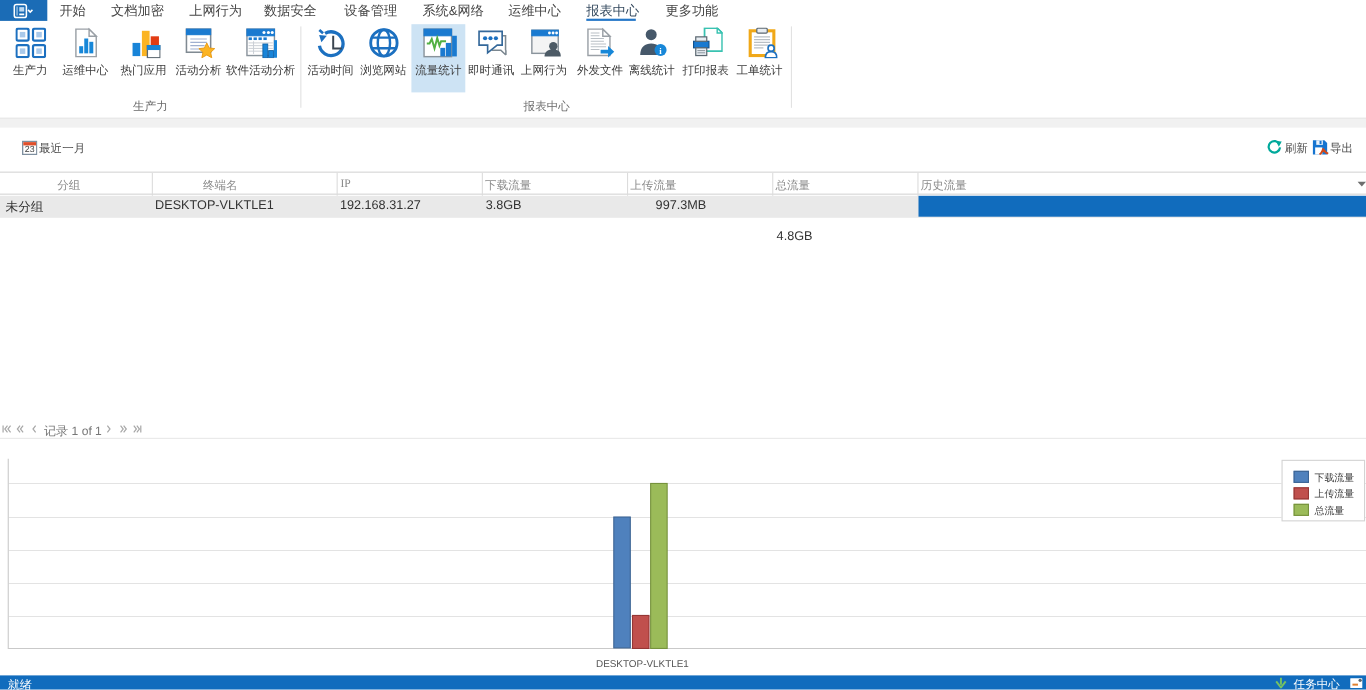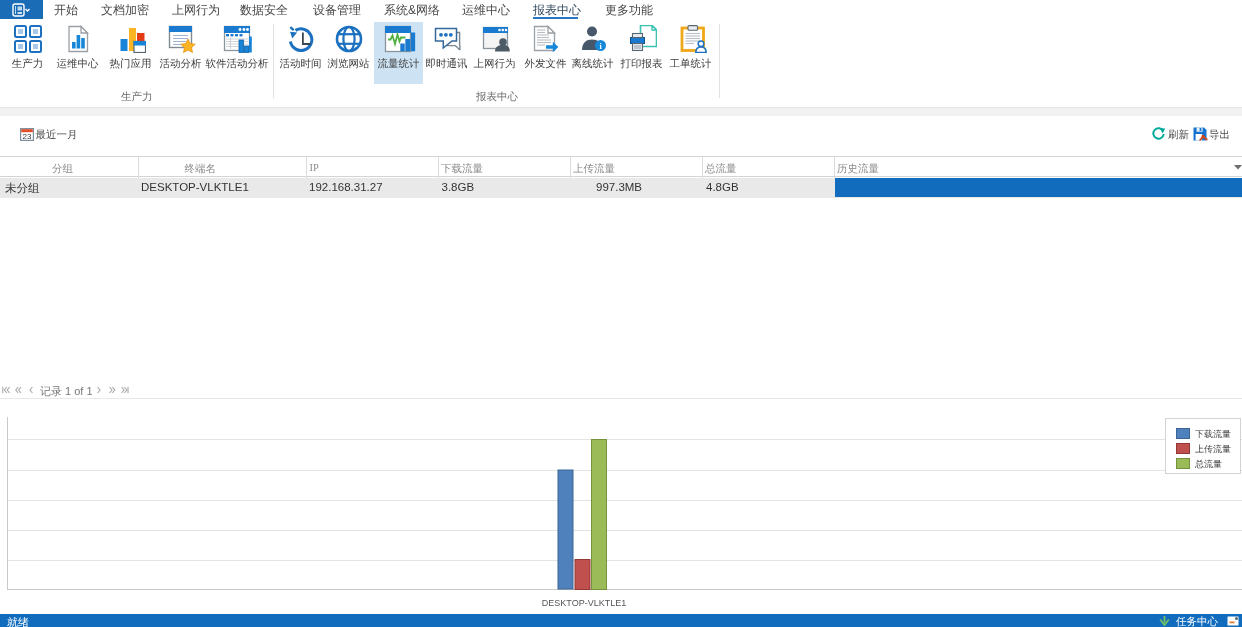--- a/index.html
+++ b/index.html
@@ -303,21 +303,21 @@
   <svg style="position:absolute;left:1234px;top:8px;" width="8" height="5">
       <path d="M0,0 L8,0 L4,4.5 Z" fill="#6e6e6e"></path>
     </svg>
 </div>
 <div class="abs" id="grow">
   <span class="gcell" style="left:5px;">未分组</span>
   <span class="gcell" style="left:141px;">DESKTOP-VLKTLE1</span>
   <span class="gcell" style="left:309px;">192.168.31.27</span>
   <span class="gcell" style="left:441.5px;">3.8GB</span>
   <span class="gcell" style="left:573px;margin-left:23px;">997.3MB</span>
-  <span class="gcell" style="left:706px;">4.8GB</span>
+  <span class="gcell" style="left:706px;margin-top:28px;">4.8GB</span>
   <div id="gbar"></div>
 </div>
 
 <svg class="abs" style="left:0px;top:386px;" width="130" height="8" viewBox="0 0 130 8">
  <g fill="none" stroke="#a8a8a8" stroke-width="1.1">
   <line x1="2.8" y1="0.8" x2="2.8" y2="7.2"></line>
       <path d="M6.8,1 L4.4,4 L6.8,7"></path>
       <path d="M9.6,1 L7.2,4 L9.6,7"></path>
   <path d="M18.2,1 L15.8,4 L18.2,7"></path>
       <path d="M21,1 L18.6,4 L21,7"></path>

